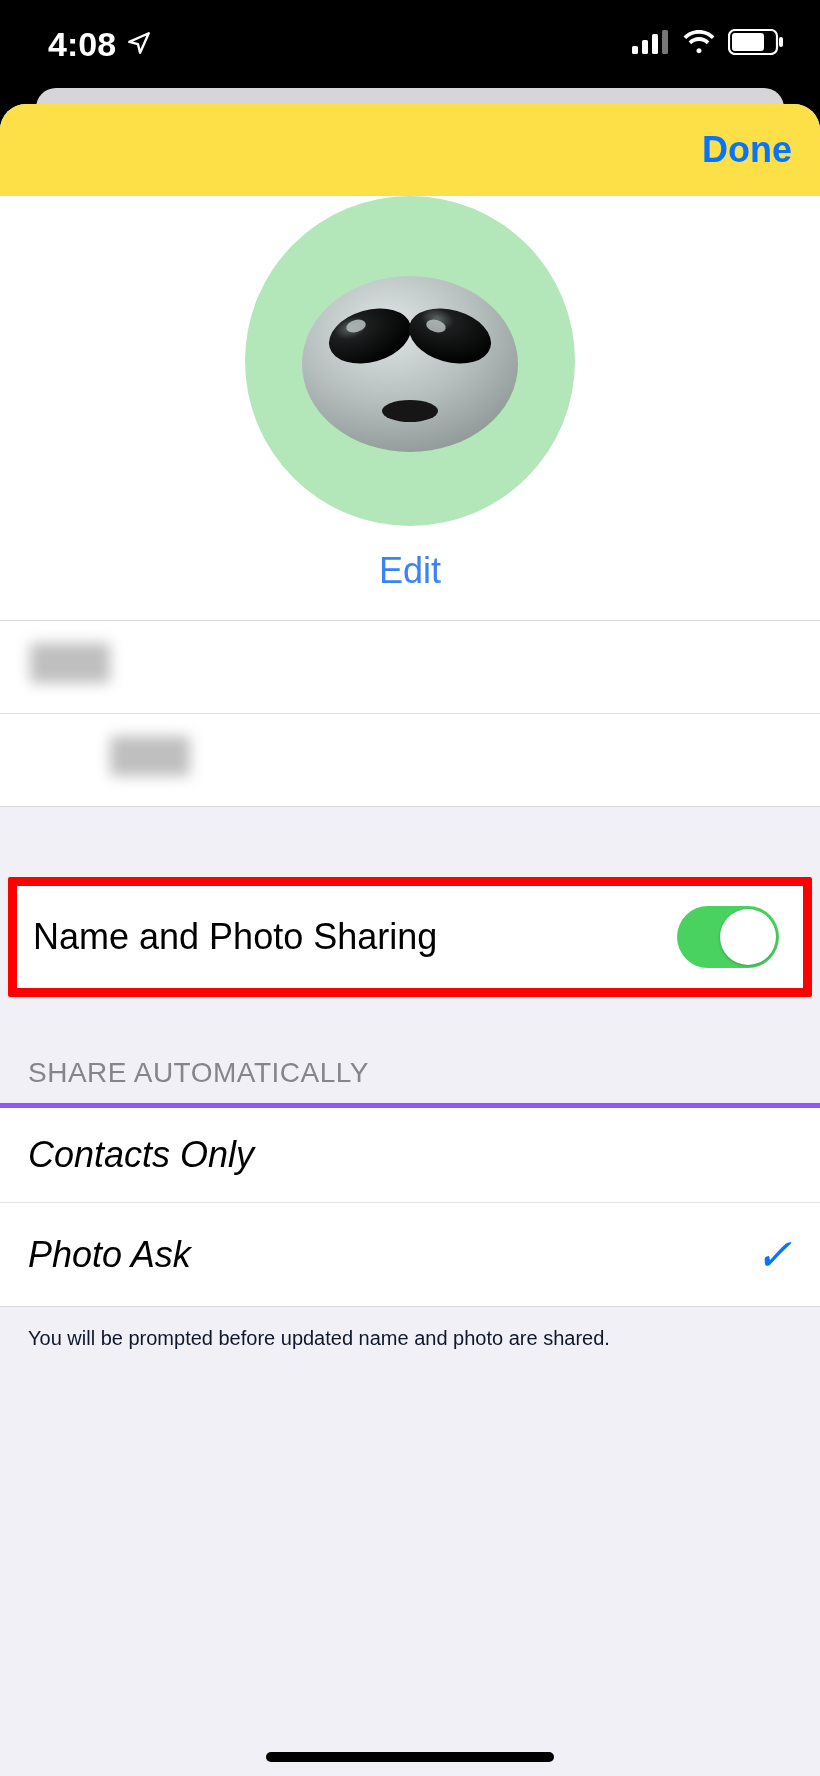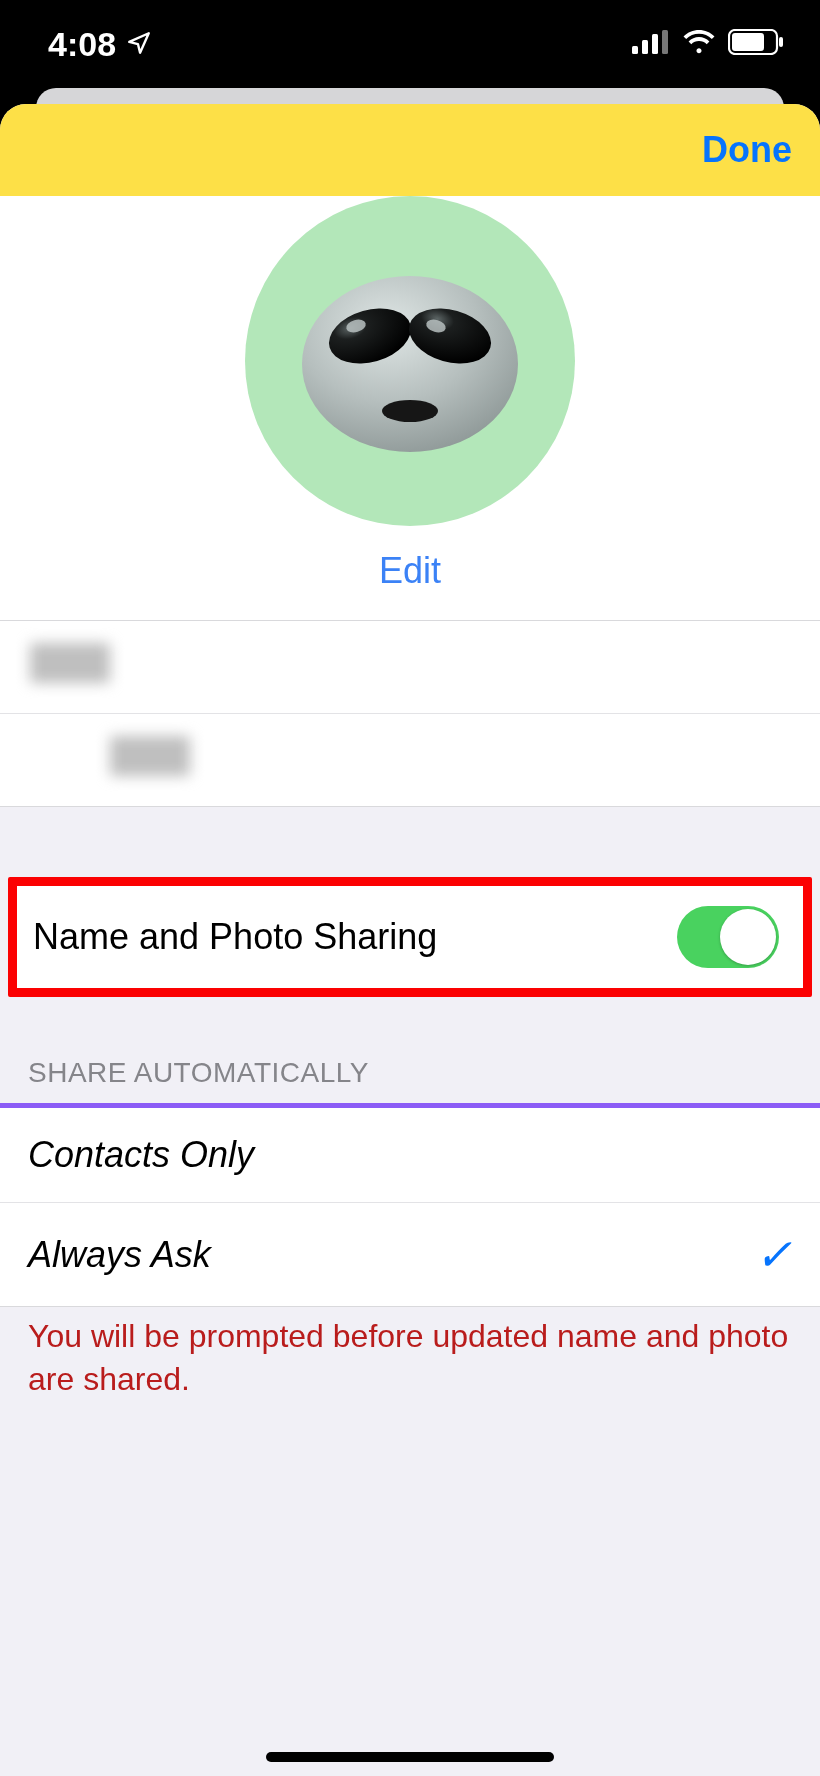--- a/index.html
+++ b/index.html
@@ -124,23 +124,23 @@
     display: flex; justify-content: space-between; align-items: center;
     padding: 26px 28px;
     font-size: 36px;
     color: #000;
     border-bottom: 1px solid #e3e3e6;
   }
   .option-row:last-child { border-bottom: none; }
   .check { color: #0674fd; font-size: 44px; font-weight: 400; }
 
   .footer-note {
-    font-size: 32px;
-    color: #b91c1c;
-    padding: 8px 28px;
+    font-size: 20px;
+    color: #0f172a;
+    padding: 18px 28px;
     line-height: 1.35;
   }
 
   
   .home-indicator {
     position: absolute;
     bottom: 14px;
     left: 50%;
     transform: translateX(-50%);
     width: 288px; height: 10px;
@@ -240,21 +240,21 @@
     </div>
   </div>
 
   <div class="section-header">SHARE AUTOMATICALLY</div>
 
   <div class="option-list">
     <div class="option-row">
       <span>Contacts Only</span>
     </div>
     <div class="option-row">
-      <span>Always Ask</span>
+      <span>Photo Ask</span>
       <span class="check">✓</span>
     </div>
   </div>
 
   <div class="footer-note">You will be prompted before updated name and photo are shared.</div>
 
   <div class="home-indicator"></div>
 </div>
 
 </body></html>

